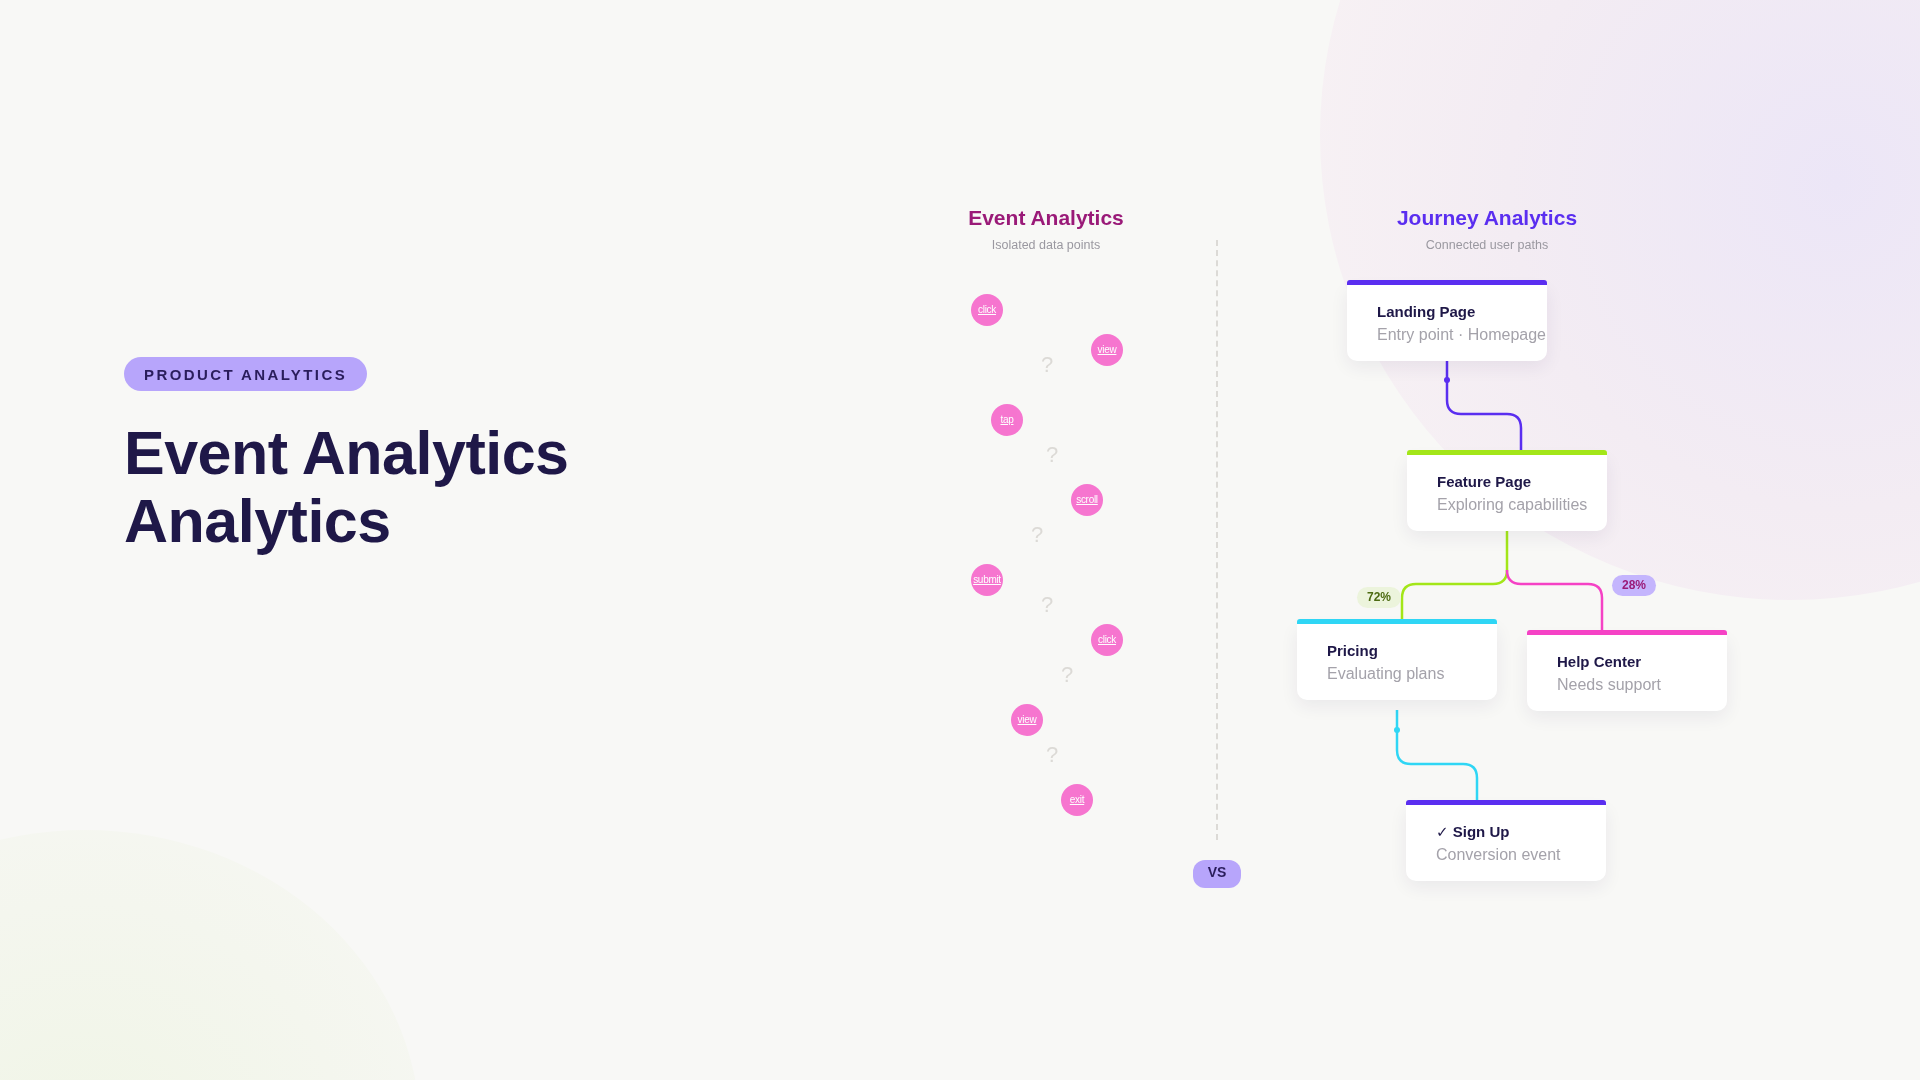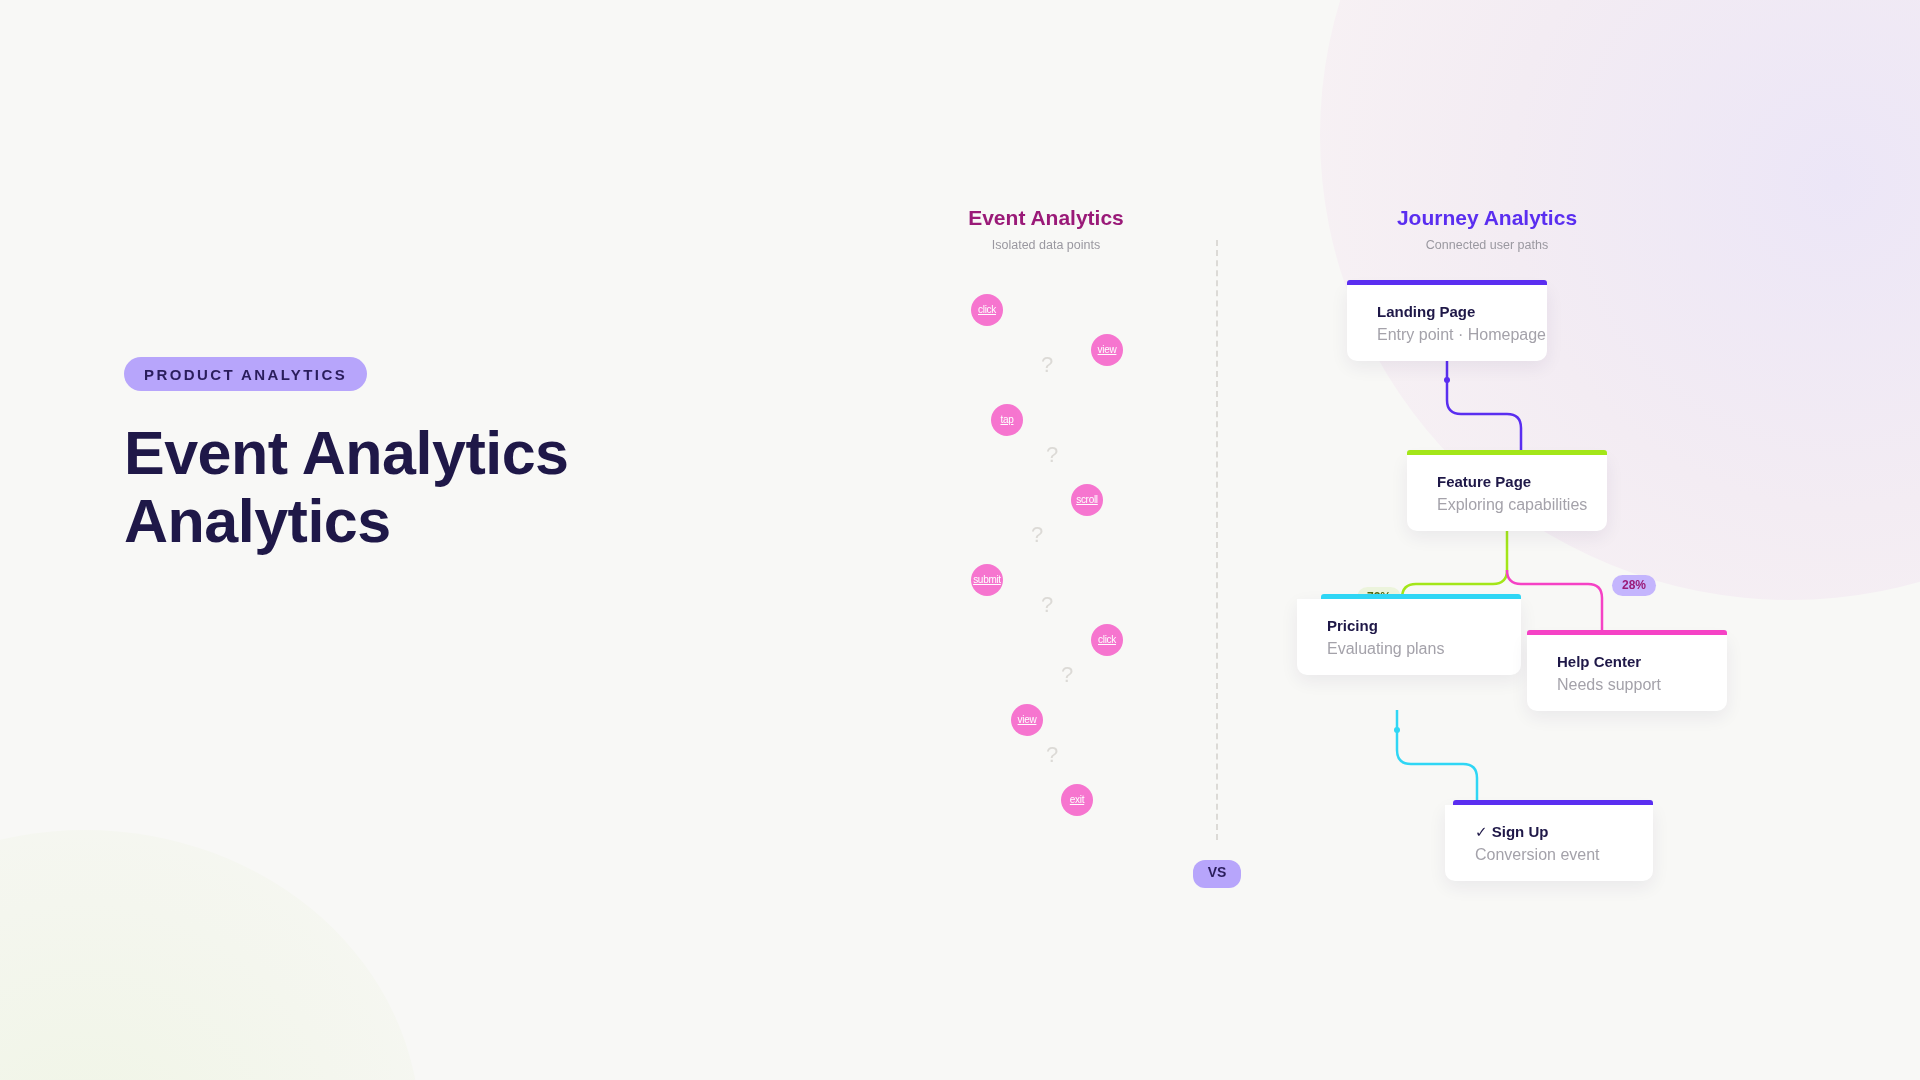--- a/index.html
+++ b/index.html
@@ -118,29 +118,29 @@
 
 <div class="card" style="left:1407px; top:455px;">
   <div class="bar" style="background:#a3e619;"></div>
   <div class="t">Feature Page</div>
   <div class="d">Exploring capabilities</div>
 </div>
 
 <div class="pct" style="left:1357px; top:575px; background:#ecf4dc; color:#4d6b12;margin-top:12px;">72%</div>
 <div class="pct" style="left:1612px; top:575px; background:#c4b5fd; color:#9a1a78;">28%</div>
 
-<div class="card" style="left:1297px; top:599px;padding-left:24px;">
+<div class="card" style="left:1297px; top:624px;">
   <div class="bar" style="background:#2fd6f5;"></div>
   <div class="t">Pricing</div>
   <div class="d">Evaluating plans</div>
 </div>
 
 <div class="card" style="left:1527px; top:635px;">
   <div class="bar" style="background:#f542c5;"></div>
   <div class="t">Help Center</div>
   <div class="d">Needs support</div>
 </div>
 
-<div class="card" style="left:1445px; top:805px;padding-left:8px;">
+<div class="card" style="left:1406px; top:805px;">
   <div class="bar" style="background:#5a2ef0;"></div>
   <div class="t">✓ Sign Up</div>
   <div class="d">Conversion event</div>
 </div>
 
 </body></html>

